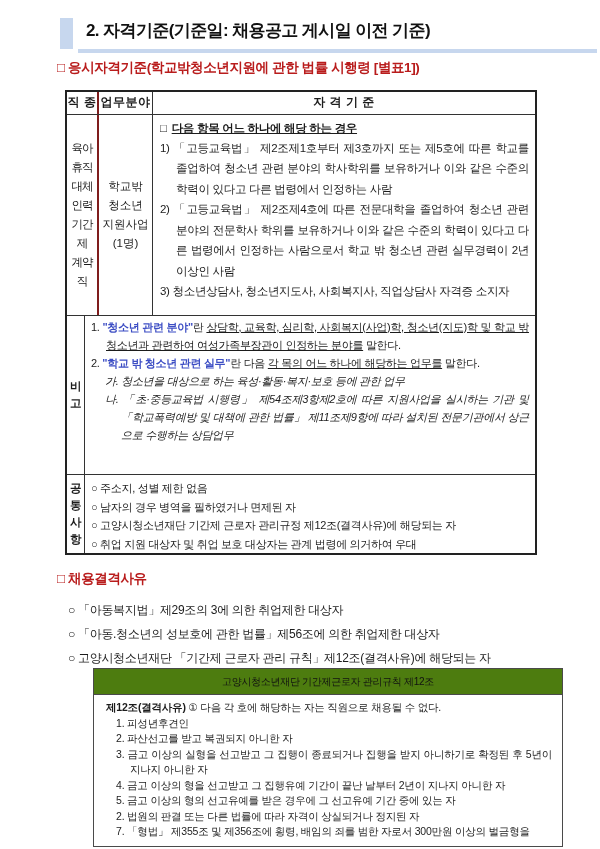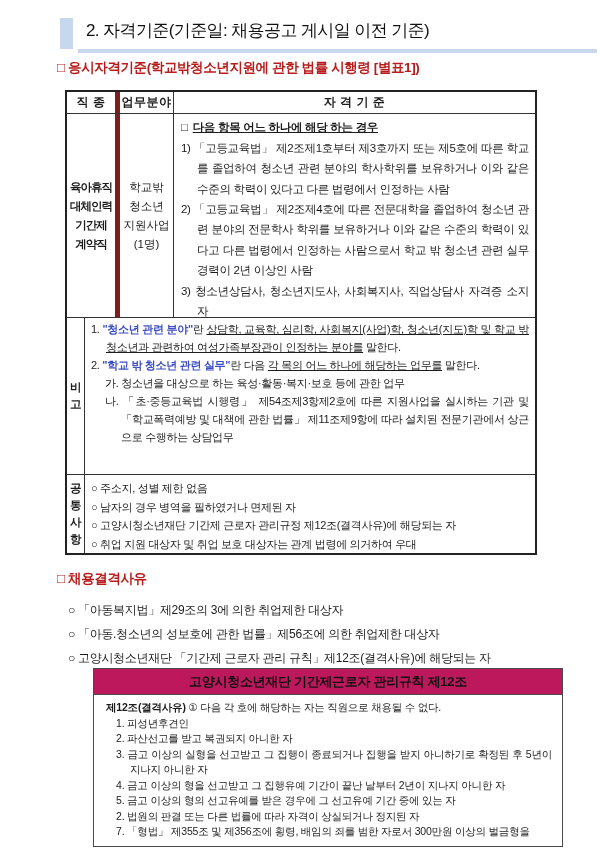--- a/index.html
+++ b/index.html
@@ -7,68 +7,68 @@
   .page {
     position:relative; width:600px; height:849px; background:#fff;
     font-family:"Liberation Sans","DejaVu Sans",sans-serif;
     color:#1c1c1c; overflow:hidden;
   }
   
   .title-row { position:absolute; top:15px; left:60px; right:3px; height:40px; }
   .title-bar { position:absolute; left:0; top:3px; width:13px; height:31px; background:#c7d7ee; }
   .title-text {
     position:absolute; left:18px; right:0; top:0;
-    padding:4px 0 7px 8px; font-size:17px; font-weight:normal; letter-spacing:-0.6px;
+    padding:4px 0 7px 8px; font-size:17px; font-weight:bold; letter-spacing:-0.6px;
     border-bottom:4px solid #c7d7ee; color:#111;
   }
   
   .h1 { position:absolute; left:57px; font-size:13.5px; font-weight:bold; letter-spacing:-0.4px; color:#b91c1c; }
   .h1.first { top:59px; }
   .h1.second { top:570px; }
   
   .qtable { position:absolute; top:90px; left:65px; width:472px; height:465px; border:2px solid #222; background:#fff; }
   .trow { display:flex; border-bottom:1px solid #333; }
   .trow:last-child { border-bottom:none; }
   .cell { overflow:hidden; }
   .th {
     display:flex; align-items:center; justify-content:center;
     font-size:12px; font-weight:600; letter-spacing:0.5px;
   }
   .t-header { height:23px; }
   .t-row1 { height:204px; }
   .t-note { height:162px; }
   .t-common { flex:1; }
   .qtable { display:flex; flex-direction:column; }
-  .c1 { width:53px; border-right:5px solid #7f1d1d; }
+  .c1 { width:32px; border-right:2px solid #7f1d1d; }
   .c2 { width:54px; border-right:1px solid #333; }
   .c3 { flex:1; }
   .lbl { width:18px; border-right:1px solid #333; display:flex; align-items:center; justify-content:center;
          font-size:11.5px; font-weight:600; white-space:pre-line; text-align:center; line-height:17px; letter-spacing:-0.5px; }
   .vcell { display:flex; flex-direction:column; align-items:center; justify-content:center;
            white-space:pre-line; text-align:center; font-size:11.5px; line-height:19px; }
-  .bold-cell { font-weight:bold; letter-spacing:-1px; }
+  .bold-cell { font-weight:normal; letter-spacing:-1px; }
   .crit { padding:3px 6px 0 7px; font-size:11.5px; line-height:20.4px; }
   .crit-intro { font-weight:bold; letter-spacing:-0.3px; }
   .crit-intro .sq { margin-right:5px; }
   .crit-intro .u-txt { text-decoration:underline; }
   .crit-item { padding-left:16px; text-indent:-16px; text-align:justify; letter-spacing:-0.3px; }
   .note-content { padding:2px 6px 0 6px; font-size:11px; line-height:18px; letter-spacing:-0.3px; }
   .note-item { padding-left:15px; text-indent:-15px; text-align:justify; }
-  .note-sub  { padding-left:30px; text-indent:-16px; text-align:justify; }
+  .note-sub  { padding-left:30px; text-indent:-16px; text-align:justify;font-style:italic; }
   .blue { color:#3d4ec4; font-weight:bold; }
   .u { text-decoration:underline; }
   .common-content { padding:4px 0 0 6px; font-size:11px; line-height:18.5px; letter-spacing:-0.3px; }
   
   .bullets { position:absolute; top:598px; left:68px; right:18px; font-size:12px; line-height:24px; letter-spacing:-0.3px; }
   
   .rule-box { position:absolute; top:668px; left:93px; width:470px; border:1.5px solid #4a4a4a; background:#fff; }
   .rule-box-title {
-    background:#be185d; border-bottom:1px solid #4a4a4a; height:26px;
+    background:#4d7c0f; border-bottom:1px solid #4a4a4a; height:26px;
     display:flex; align-items:center; justify-content:center;
-    font-size:13px; font-weight:bold; letter-spacing:-0.3px; color:#111;
+    font-size:10px; font-weight:normal; letter-spacing:-0.3px; color:#111;
   }
   .rule-box-body { padding:5px 10px 6px 12px; font-size:10.5px; line-height:15.5px; letter-spacing:-0.2px; }
   .rule-lead .b { font-weight:bold;margin-top:20px; }
   .rule-item { padding-left:24px; text-indent:-14px; text-align:justify; }
 </style>
 </head>
 <body>
 
 <div class="page">
 

